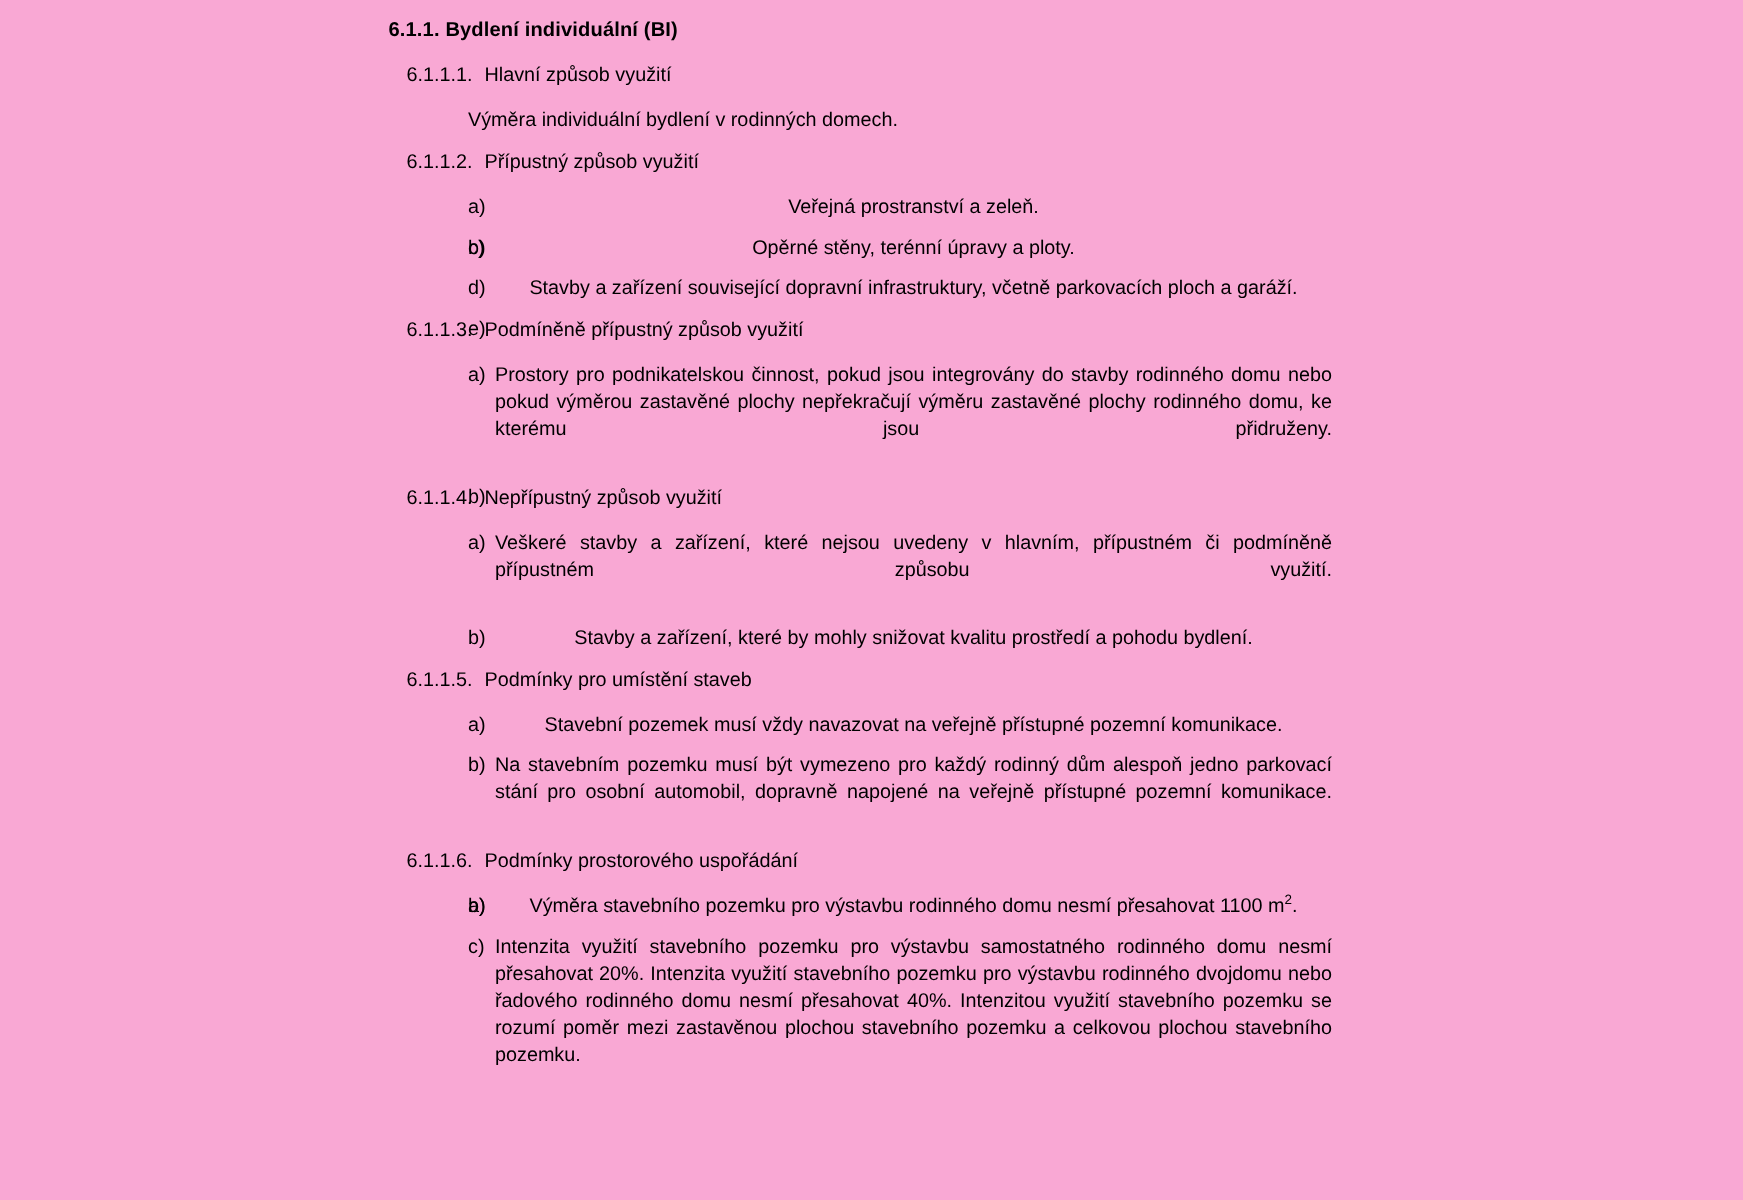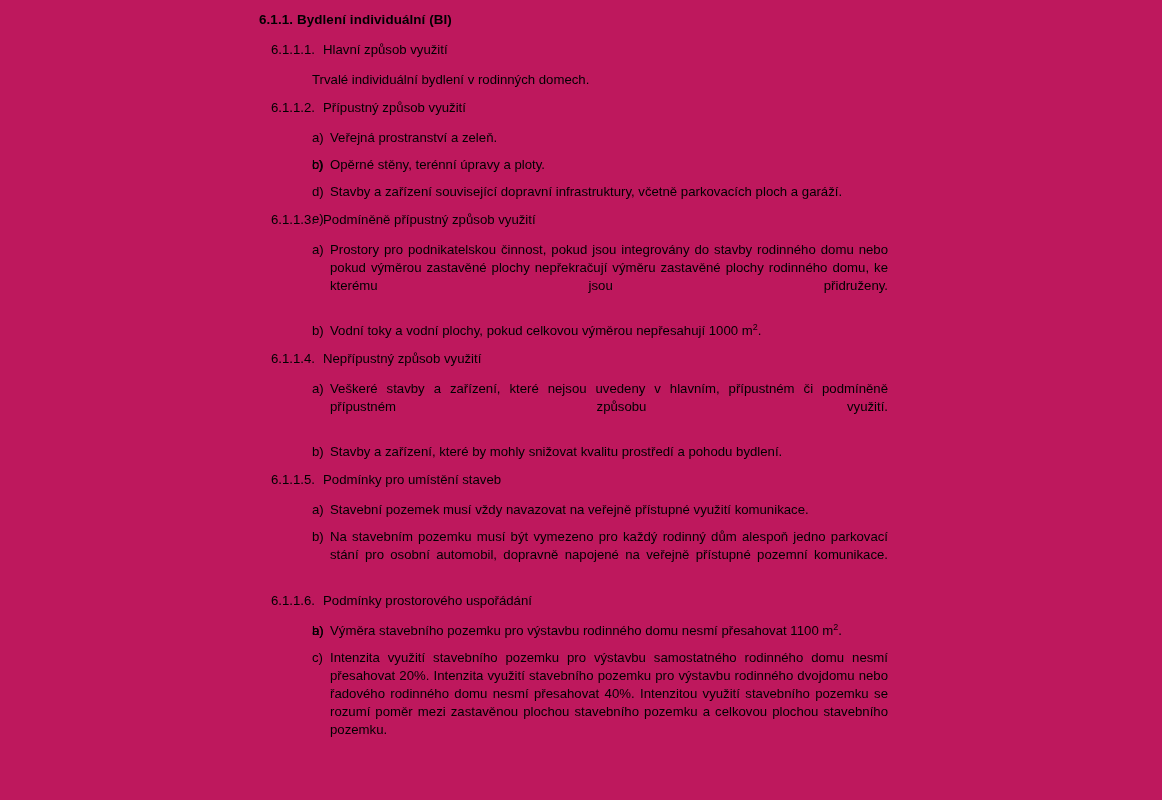--- a/index.html
+++ b/index.html
@@ -14,21 +14,21 @@
     overflow: hidden;
     font-family: "Liberation Sans", sans-serif;
     color: #000000;
     -webkit-font-smoothing: antialiased;
   }
 
   #page {
     position: relative;
     width: 1162px;
     height: 800px;
-    background: #be185d;
+    background: #f9a8d4;
   }
 
   
   #doc {
     position: absolute;
     left: 259px;
     top: 11px;
     width: 629px;
     font-size: 13.2px;
     line-height: 18px;
@@ -94,21 +94,21 @@
     text-align: justify;
   }
   
   ol.alpha > li .itxt::after {
     content: "";
     display: inline-block;
     width: 100%;
   }
   
   ol.alpha > li.flow .itxt {
-    text-align: left;
+    text-align: center;
   }
   ol.alpha > li.flow .itxt::after {
     content: none;
   }
 
   sup {
     font-size: 0.68em;
     vertical-align: super;
     line-height: 0;
   }
@@ -116,21 +116,21 @@
 </head>
 <body>
 
 <div id="page">
   <div id="doc">
 
     <div class="doc-title">6.1.1. Bydlení individuální (BI)</div>
 
     <div class="clause"><span class="num">6.1.1.1.</span><span class="ctext">Hlavní způsob využití</span></div>
 
-    <div class="plain-para">Trvalé individuální bydlení v rodinných domech.</div>
+    <div class="plain-para">Výměra individuální bydlení v rodinných domech.</div>
 
     <div class="clause gap"><span class="num">6.1.1.2.</span><span class="ctext">Přípustný způsob využití</span></div>
 
     <ol class="alpha">
       <li class="flow">
         <span class="marker">a)</span>
         <span class="itxt">Veřejná prostranství a zeleň.</span>
       </li>
       <li>
         <span class="marker">b)</span>
@@ -150,21 +150,20 @@
 
     <div class="clause gap"><span class="num">6.1.1.3.</span><span class="ctext">Podmíněně přípustný způsob využití</span></div>
 
     <ol class="alpha">
       <li>
         <span class="marker">a)</span>
         <span class="itxt">Prostory pro podnikatelskou činnost, pokud jsou integrovány do stavby rodinného domu nebo pokud výměrou zastavěné plochy nepřekračují výměru zastavěné plochy rodinného domu, ke kterému jsou přidruženy.</span>
       </li>
       <li class="flow">
         <span class="marker">b)</span>
-        <span class="itxt"><span>Vodní toky a vodní plochy, pokud celkovou výměrou nepřesahují 1000 m</span><sup>2</sup><span>.</span></span>
       </li>
     </ol>
 
     <div class="clause gap"><span class="num">6.1.1.4.</span><span class="ctext">Nepřípustný způsob využití</span></div>
 
     <ol class="alpha">
       <li>
         <span class="marker">a)</span>
         <span class="itxt">Veškeré stavby a zařízení, které nejsou uvedeny v hlavním, přípustném či podmíněně přípustném způsobu využití.</span>
       </li>
@@ -172,21 +171,21 @@
         <span class="marker">b)</span>
         <span class="itxt">Stavby a zařízení, které by mohly snižovat kvalitu prostředí a pohodu bydlení.</span>
       </li>
     </ol>
 
     <div class="clause gap"><span class="num">6.1.1.5.</span><span class="ctext">Podmínky pro umístění staveb</span></div>
 
     <ol class="alpha">
       <li class="flow">
         <span class="marker">a)</span>
-        <span class="itxt">Stavební pozemek musí vždy navazovat na veřejně přístupné využití komunikace.</span>
+        <span class="itxt">Stavební pozemek musí vždy navazovat na veřejně přístupné pozemní komunikace.</span>
       </li>
       <li>
         <span class="marker">b)</span>
         <span class="itxt">Na stavebním pozemku musí být vymezeno pro každý rodinný dům alespoň jedno parkovací stání pro osobní automobil, dopravně napojené na veřejně přístupné pozemní komunikace.</span>
       </li>
     </ol>
 
     <div class="clause gap"><span class="num">6.1.1.6.</span><span class="ctext">Podmínky prostorového uspořádání</span></div>
 
     <ol class="alpha">

